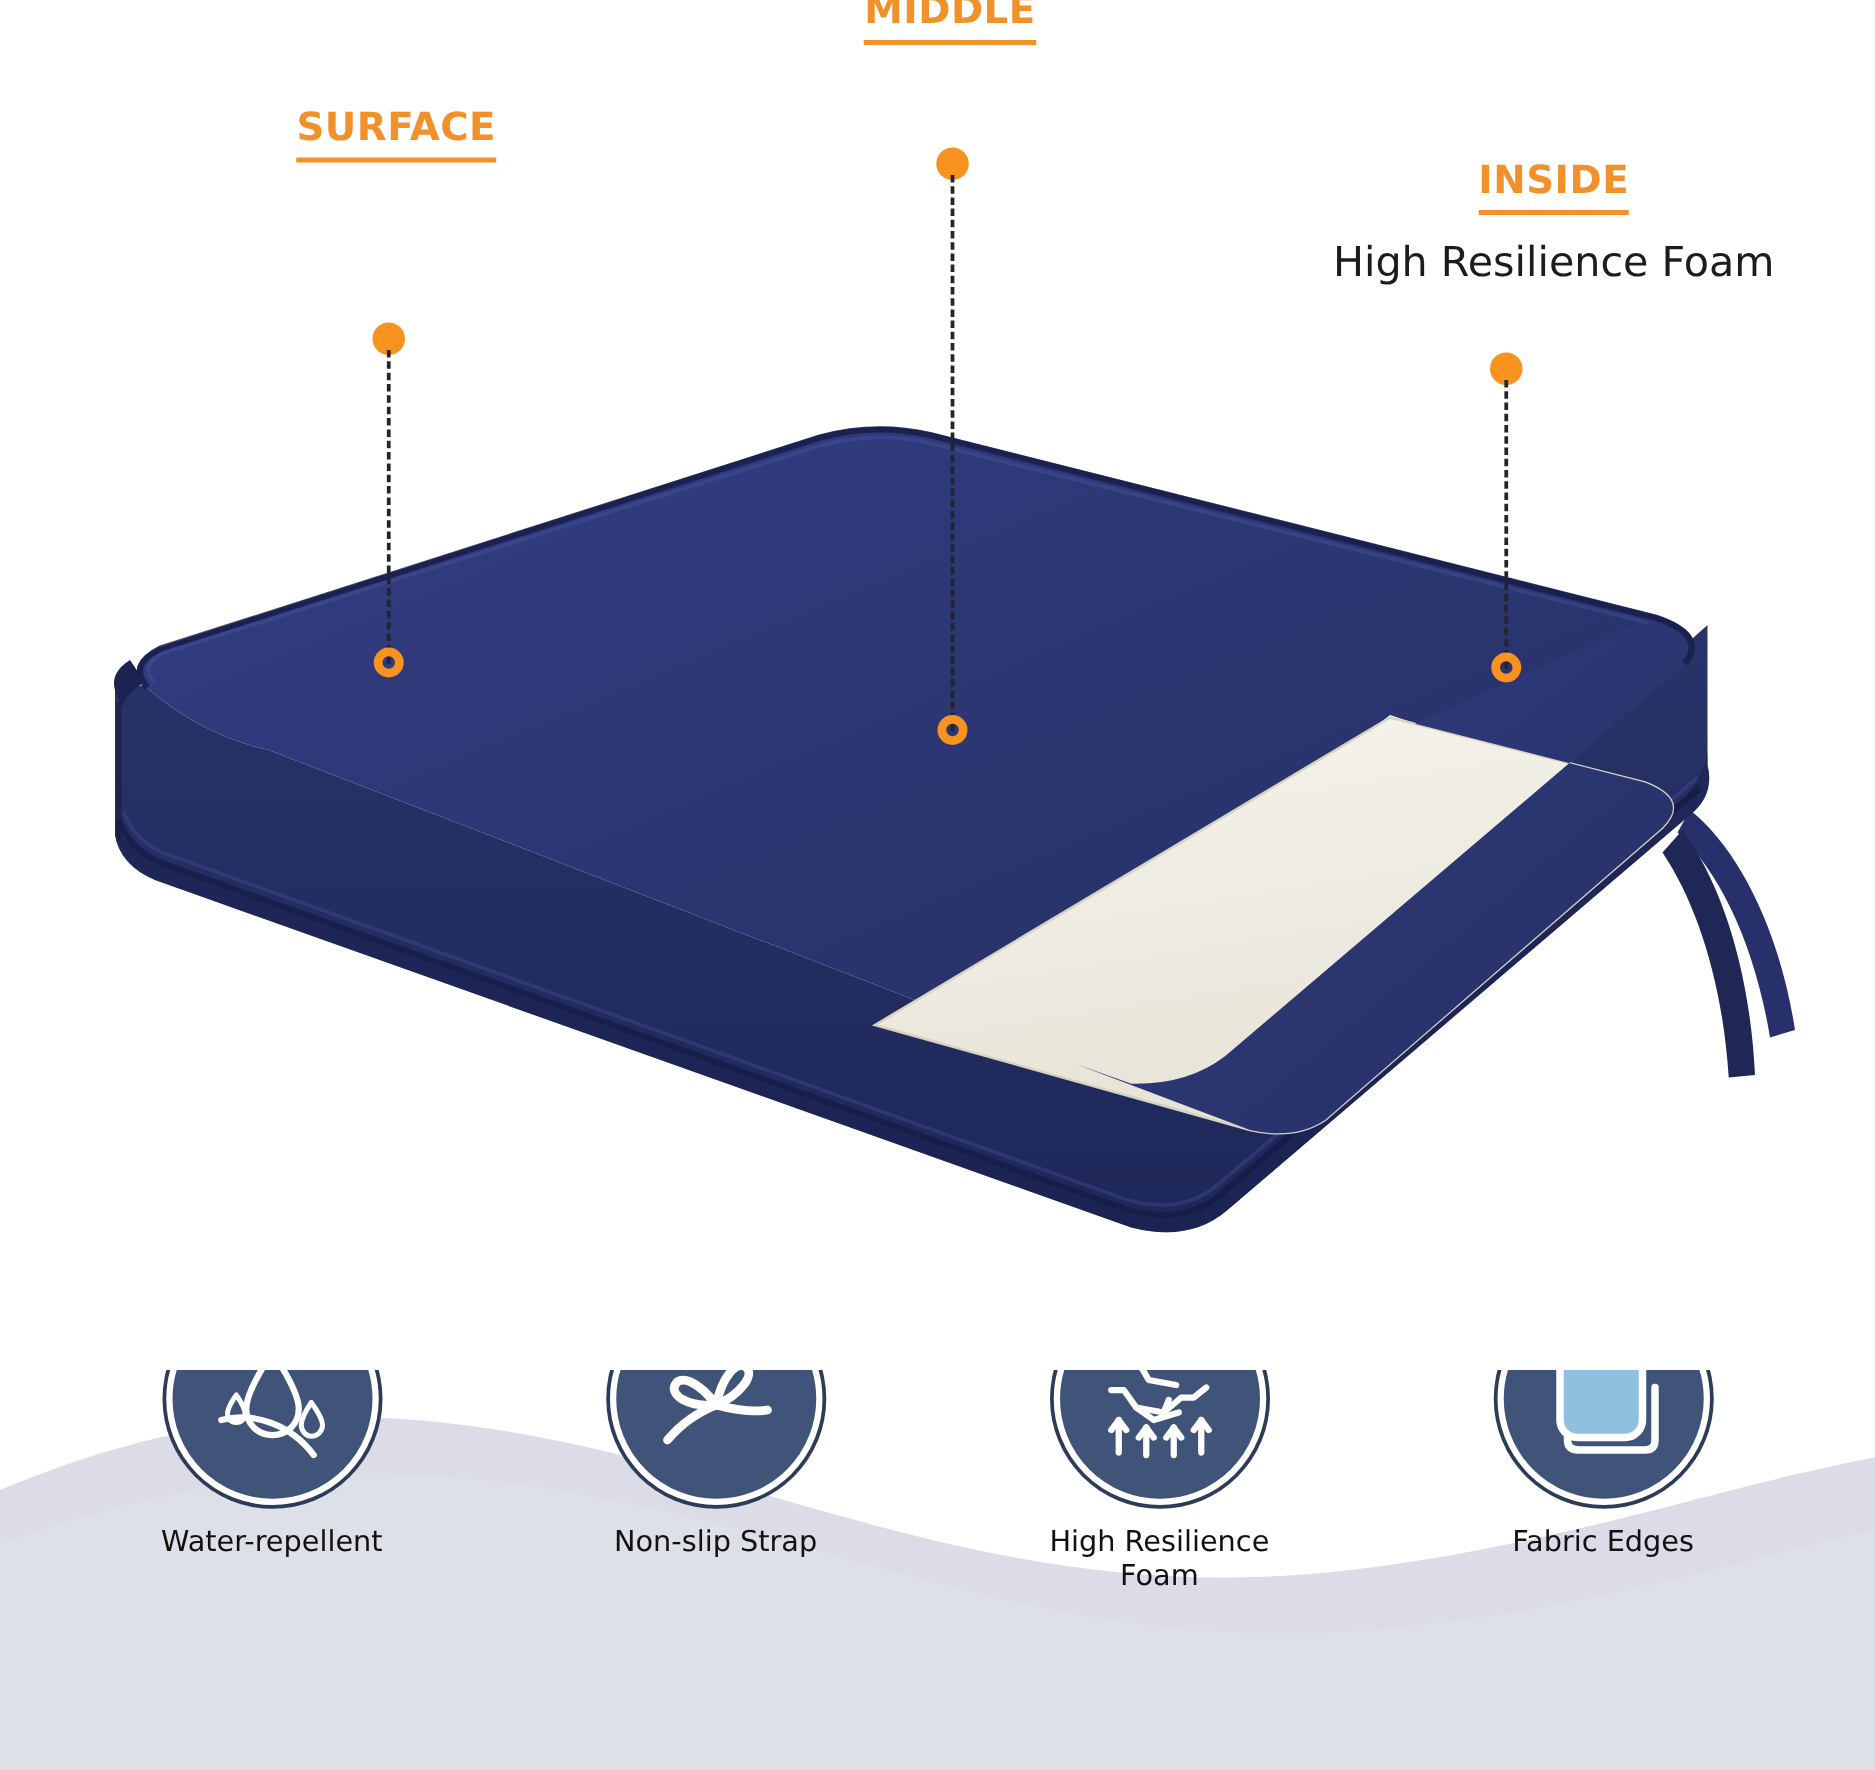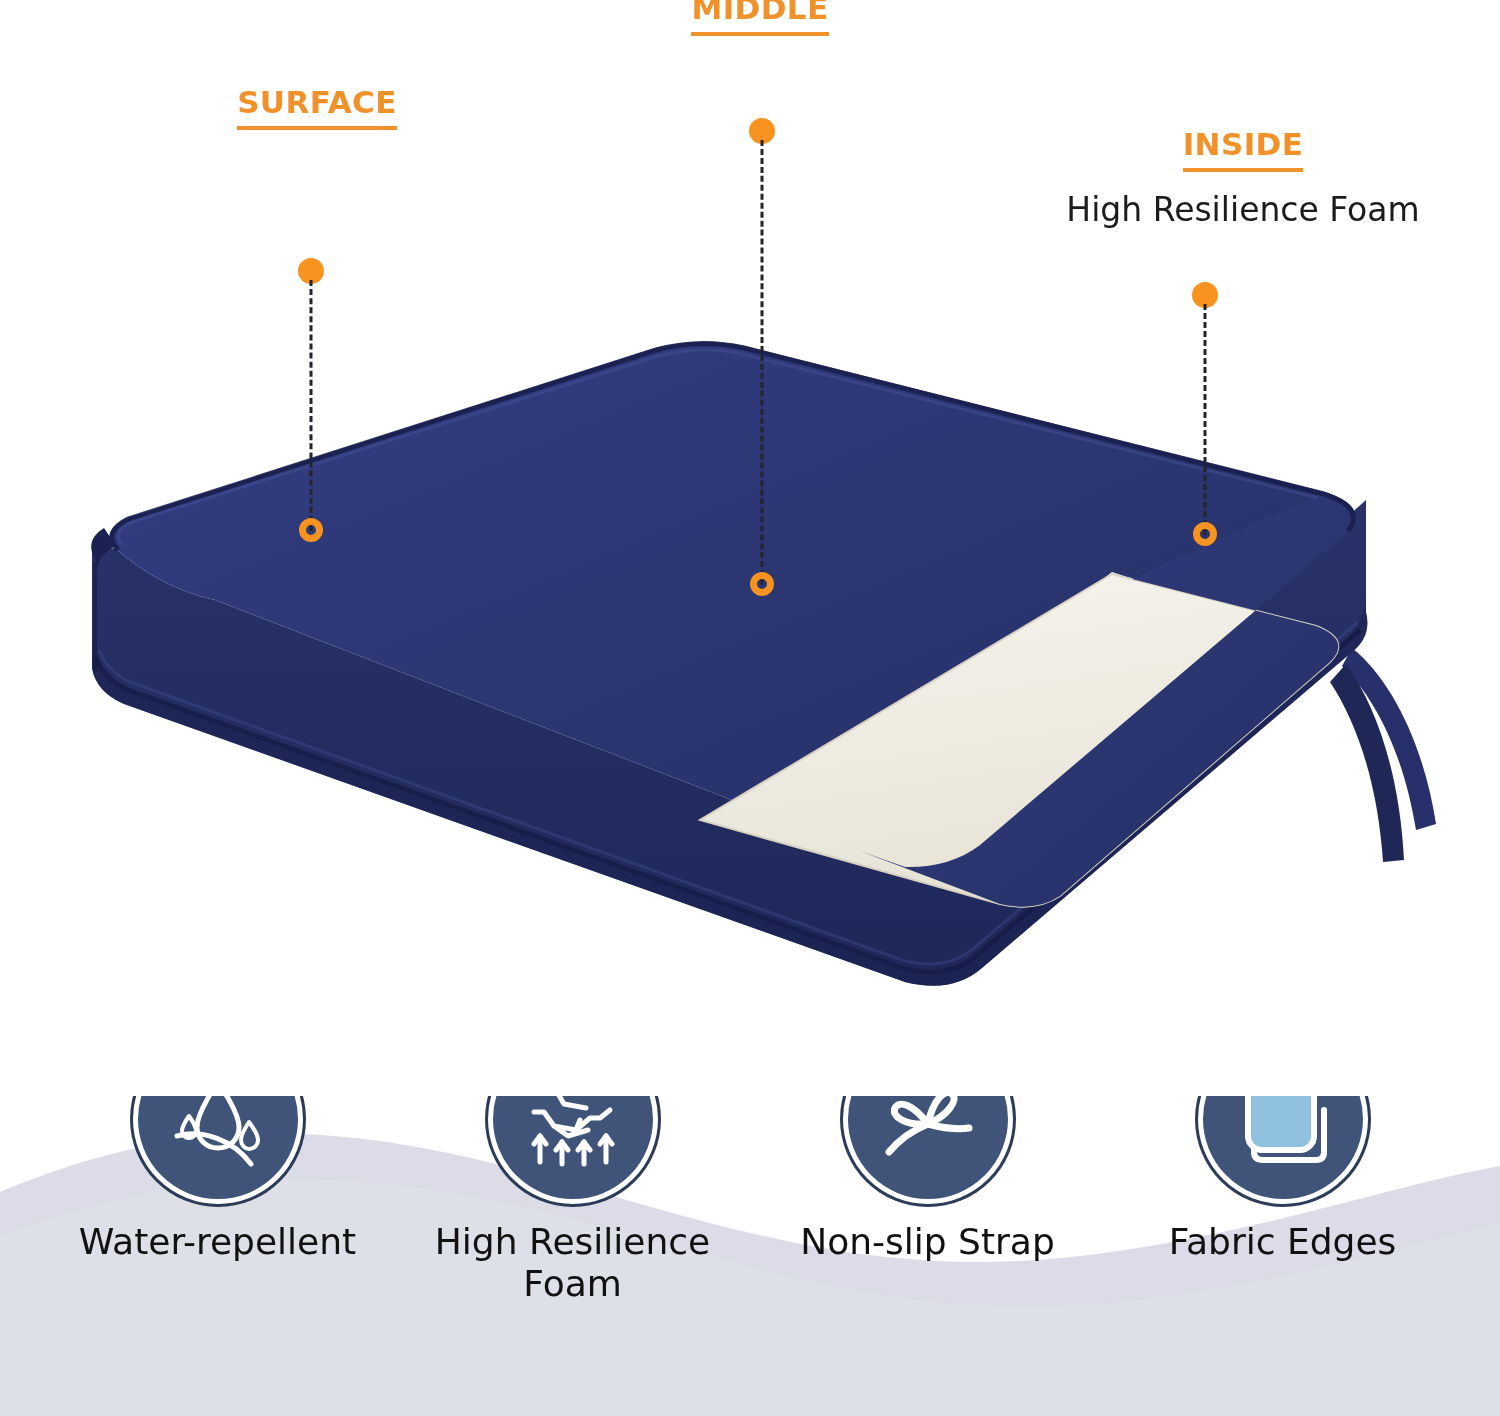--- a/index.html
+++ b/index.html
@@ -76,21 +76,21 @@
     background:#3f5478;
     border:5px solid #ffffff;
     box-shadow:0 0 0 3px #2c3c58;
     display:flex;align-items:center;justify-content:center;
     box-sizing:border-box;
     margin-top:-62px;
   }
   .badge svg{display:block;}
   .flabel{
     margin-top:17px;
-    font-size:36px;color:#111;text-align:center;line-height:1.18;
+    font-size:23px;color:#111;text-align:center;line-height:1.18;
     white-space:pre-line;
   }
 </style>
 </head>
 <body>
 
 <div class="stage">
 
   <div class="product">
     <svg width="1500" height="790" viewBox="0 0 1500 790" xmlns="http://www.w3.org/2000/svg">
@@ -214,20 +214,34 @@
                        C71 88 80 79 80 67 C80 52 59 22 59 22 Z"></path>
               <path d="M30 56 C30 56 23 66 23 71 C23 75 26 78 30 78
                        C34 78 37 75 37 71 C37 66 30 56 30 56 Z" stroke-width="4"></path>
               <path d="M90 62 C90 62 82 74 82 80 C82 85 86 89 90 89
                        C95 89 99 85 99 80 C99 74 90 62 90 62 Z" stroke-width="4"></path>
               <path d="M18 76 C44 69 74 80 92 104" stroke-width="5"></path>
             </g>
           </svg>
         </div>
         <div class="flabel">Water-repellent</div>
+      </div>
+
+      <div class="feature">
+        <div class="badge">
+          <svg width="118" height="118" viewBox="0 0 118 118">
+            <g fill="none" stroke="#ffffff" stroke-width="7" stroke-linecap="round" stroke-linejoin="round">
+              <path d="M59 64 C44 44 30 40 26 48 C22 56 36 66 59 64 Z"></path>
+              <path d="M59 64 C64 40 76 28 83 34 C90 40 78 56 59 64 Z"></path>
+              <path d="M59 64 C44 70 30 80 20 92"></path>
+              <path d="M59 64 C74 68 88 70 100 68"></path>
+            </g>
+          </svg>
+        </div>
+        <div class="flabel">Non-slip Strap</div>
       </div>
 
       <div class="feature">
         <div class="badge">
           <svg width="118" height="118" viewBox="0 0 118 118">
             <g fill="none" stroke="#ffffff" stroke-width="5" stroke-linecap="round" stroke-linejoin="round">
               <path d="M36 20 L50 44 L72 48"></path>
               <path d="M20 52 L30 52 L40 66 L62 70 L76 58 L86 58 L96 50"></path>
               <path d="M40 66 L54 76 L74 70"></path>
               <path d="M62 70 L66 60"></path>
@@ -248,34 +262,20 @@
             </g>
           </svg>
         </div>
         <div class="flabel">High Resilience
 Foam</div>
       </div>
 
       <div class="feature">
         <div class="badge">
           <svg width="118" height="118" viewBox="0 0 118 118">
-            <g fill="none" stroke="#ffffff" stroke-width="7" stroke-linecap="round" stroke-linejoin="round">
-              <path d="M59 64 C44 44 30 40 26 48 C22 56 36 66 59 64 Z"></path>
-              <path d="M59 64 C64 40 76 28 83 34 C90 40 78 56 59 64 Z"></path>
-              <path d="M59 64 C44 70 30 80 20 92"></path>
-              <path d="M59 64 C74 68 88 70 100 68"></path>
-            </g>
-          </svg>
-        </div>
-        <div class="flabel">Non-slip Strap</div>
-      </div>
-
-      <div class="feature">
-        <div class="badge">
-          <svg width="118" height="118" viewBox="0 0 118 118">
             <path d="M30 46 L30 92 Q30 100 39 100 L92 100 Q100 100 100 92 L100 50" fill="none" stroke="#ffffff" stroke-width="6" stroke-linejoin="round" stroke-linecap="round"></path>
             <rect x="24" y="18" width="66" height="72" rx="14" fill="#8fc0de" stroke="#ffffff" stroke-width="6"></rect>
           </svg>
         </div>
         <div class="flabel">Fabric Edges</div>
       </div>
 
     </div>
   </div>
 

